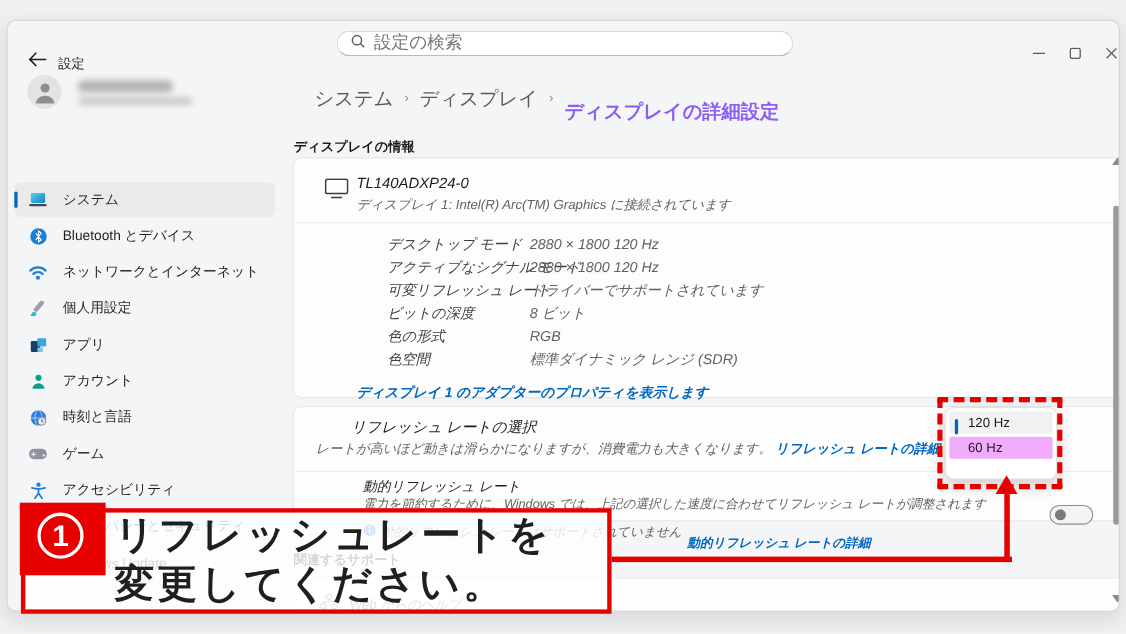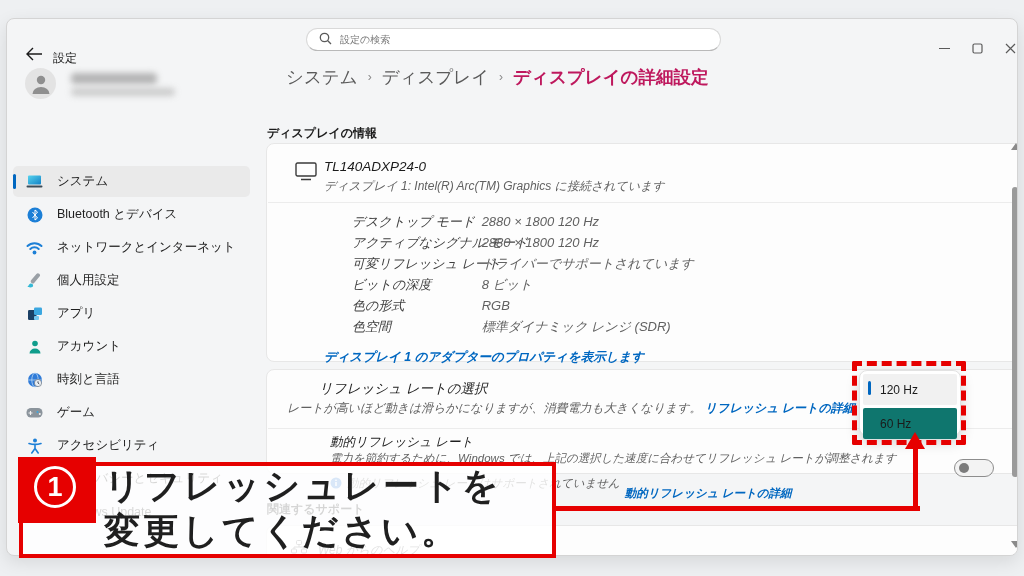--- a/index.html
+++ b/index.html
@@ -13,41 +13,41 @@
          box-shadow:0 6px 18px rgba(0,0,0,.10); }
 
   .titlebar-title { position:absolute; left:46px; top:31px; font-size:12px; color:#1b1b1b; }
   .back-btn { position:absolute; left:18px; top:28px; width:22px; height:18px; cursor:pointer; }
   .winctl { position:absolute; top:20px; width:24px; height:18px; display:flex; align-items:center; justify-content:center; color:#5a5a5a; }
   .ctl-min { left:925px; } .ctl-max { left:958px; } .ctl-close { left:991px; }
 
   .search { position:absolute; left:299px; top:9px; width:415px; height:23px; background:#ffffff;
             border:1px solid #d9d9d9; border-bottom-color:#b9b9b9; border-radius:12px;
             display:flex; align-items:center; gap:8px; padding:0 12px; }
-  .search-ph { font-size:10px; color:#767676;text-align:right; }
+  .search-ph { font-size:16px; color:#767676;text-align:right; }
 
   
   .avatar { position:absolute; left:18px; top:49px; width:31px; height:31px; border-radius:50%; background:#e3e3e3; overflow:hidden; }
   .avatar svg { display:block; margin:5px auto 0; }
   .blurbar { position:absolute; background:#9e9e9e; border-radius:4px; filter:blur(3px); opacity:.75; }
   .bb1 { left:64px; top:54px; width:86px; height:11px; }
   .bb2 { left:64px; top:69px; width:104px; height:8px; background:#bdbdbd; }
 
   
   .side-item { position:absolute; left:6px; width:237px; height:31px; border-radius:5px;
                display:flex; align-items:center; gap:14px; padding-left:13px; cursor:pointer; }
   .side-item.selected { background:#eaeaea; }
   .accent { position:absolute; left:0; top:8px; width:3px; height:15px; border-radius:2px; background:#0067c0; }
   .si-icon { width:17px; height:17px; flex:0 0 17px; display:flex; align-items:center; justify-content:center; }
   .si-label { font-size:12.5px; color:#1f1f1f; white-space:nowrap; }
 
   
   .crumb { position:absolute; left:279px; top:46px; font-size:17.5px; color:#5a5a5a; display:flex; align-items:center; gap:10px; white-space:nowrap; }
   .crumb .sep { font-size:12px; color:#8a8a8a; }
-  .crumb .last { color:#be185d; font-weight:bold; }
+  .crumb .last { color:#8b5cf6; font-weight:bold;margin-top:24px; }
   .sec-label { position:absolute; font-size:12px; font-weight:bold; color:#1b1b1b; }
 
   .card { position:absolute; left:259px; width:793px; background:#fdfdfd; border:1px solid #e7e7e7; border-radius:8px;font-style:italic; }
   .card1 { top:124px; height:219px; }
   .card2 { top:350px; height:105px; }
   .card3 { top:506px; height:40px; }
   .divider { position:absolute; left:1px; right:1px; height:1px; background:#ececec; }
 
   .dev-title { position:absolute; left:57px; top:15px; font-size:13.5px; color:#1b1b1b; }
   .dev-sub   { position:absolute; left:57px; top:34px; font-size:12px; color:#616161; }
@@ -67,23 +67,23 @@
 
   .toggle { position:absolute; left:687px; top:89px; width:40px; height:18px; border:1px solid #8d8d8d; border-radius:10px; background:#f3f3f3; cursor:pointer; }
   .knob { position:absolute; left:4px; top:3px; width:10px; height:10px; border-radius:50%; background:#7c7c7c; }
 
   .rs-icon { position:absolute; left:24px; top:14px; }
   .rs-label { position:absolute; left:51px; top:16px; font-size:12px; color:#5f5f5f; }
 
   
   .flyout { position:absolute; left:852px; top:351px; width:102px; height:66px; background:#ffffff;
             border:1px solid #e2e2e2; border-radius:8px; box-shadow:0 6px 14px rgba(0,0,0,.18); z-index:5; padding:3px; }
-  .opt { position:relative; height:31px; border-radius:2px; background:#f1f1f1; display:flex; align-items:center; padding-left:17px;
+  .opt { position:relative; height:20px; border-radius:2px; background:#f1f1f1; display:flex; align-items:center; padding-left:17px;
          font-size:12px; color:#1b1b1b; cursor:pointer; }
-  .opt + .opt { margin-top:3px; background:#0f766e; }
+  .opt + .opt { margin-top:3px; background:#f0abfc; }
   .opt .sel-bar { position:absolute; left:5px; top:7px; width:3px; height:14px; border-radius:2px; background:#0067c0; }
 
   
   .sbar-thumb { position:absolute; left:1005px; top:168px; width:6px; height:290px; border-radius:3px; background:#9a9a9a; cursor:pointer; }
   .sbar-up, .sbar-dn { position:absolute; left:1004px; width:0; height:0; cursor:pointer; }
   .sbar-up { top:124px; border-left:5px solid transparent; border-right:5px solid transparent; border-bottom:7px solid #8a8a8a; }
   .sbar-dn { top:522px; border-left:5px solid transparent; border-right:5px solid transparent; border-top:7px solid #8a8a8a; }
 
   
   .dashed-box { position:absolute; left:852px; top:361px; width:114px; height:84px;

